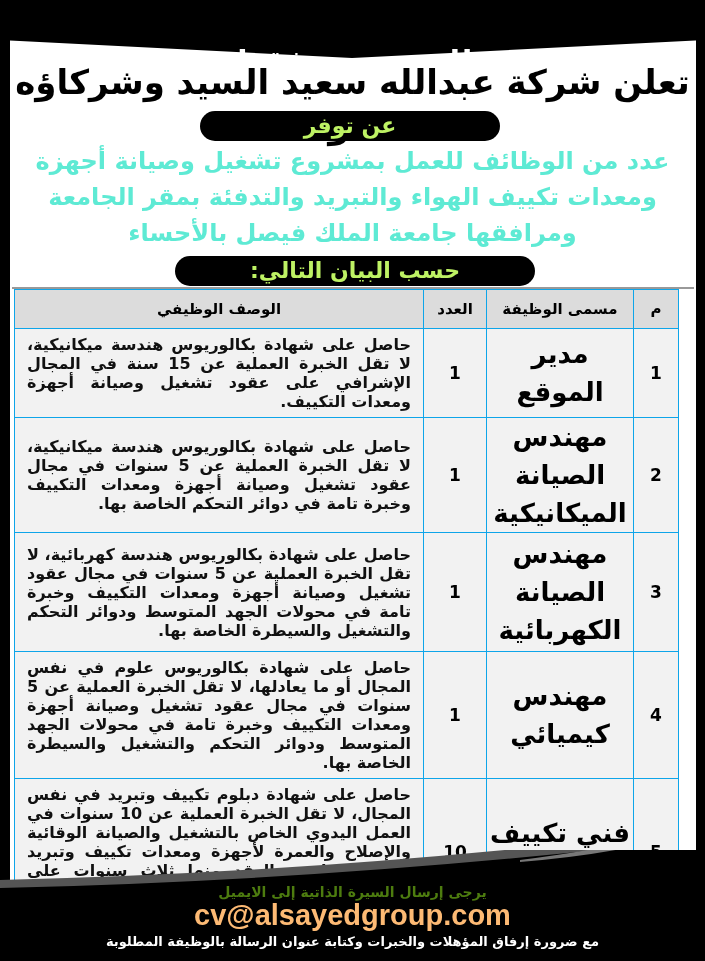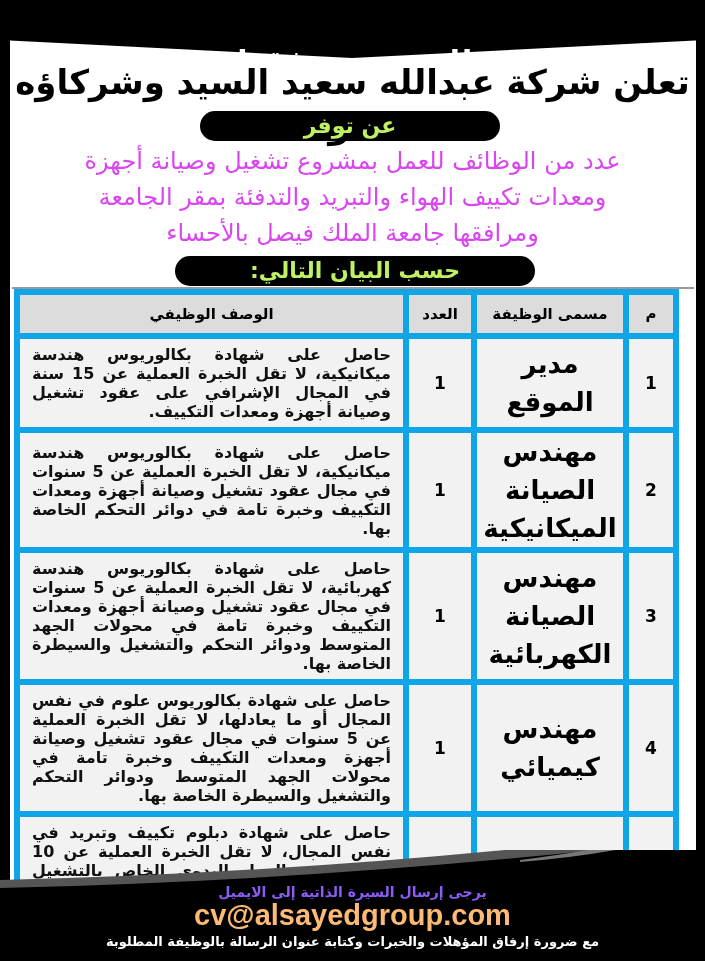--- a/index.html
+++ b/index.html
@@ -10,39 +10,39 @@
   .top-band svg { display:block; }
   .top-title { position:absolute; left:0; top:4px; width:705px; text-align:center; color:#fff;
                font-weight:bold; font-size:30px; line-height:36px; letter-spacing:1px; direction:rtl;margin-top:40px; }
   .company { position:absolute; left:0; top:60px; width:705px; text-align:center; direction:rtl;
              font-weight:bold; font-size:34px; line-height:44px; color:#000; }
   .pill { position:absolute; background:#000; color:#bef264; border-radius:16px; text-align:center;
           font-weight:bold; direction:rtl; }
   .pill-1 { left:200px; top:111px; width:300px; height:30px; font-size:22px; line-height:30px; }
   .pill-2 { left:175px; top:256px; width:360px; height:30px; font-size:22px; line-height:30px; }
   .intro { position:absolute; left:0; top:143px; width:705px; text-align:center; direction:rtl;
-           font-weight:normal; font-size:24px; line-height:36px; color:#d946ef; }
+           font-weight:bold; font-size:24px; line-height:36px; color:#5eead4; }
   .intro div { height:36px; }
   .sep { position:absolute; left:12px; top:287px; width:682px; height:2px; background:#999; }
   table.jobs { position:absolute; left:14px; top:289px; width:665px; border-collapse:collapse; direction:rtl;
                table-layout:fixed; }
-  table.jobs th, table.jobs td { border:6px solid #0ea5e9; padding:0; }
+  table.jobs th, table.jobs td { border:1px solid #0ea5e9; padding:0; }
   table.jobs th { background:#dcdcdc; height:38px; font-weight:bold; font-size:15px; color:#000; }
   table.jobs td { background:#f2f2f2; vertical-align:middle; }
   .c-num { width:44px; text-align:center; font-size:17px; font-weight:bold; }
   .c-title { width:146px; text-align:center; font-size:26px; font-weight:bold; line-height:38px; }
   .c-count { width:62px; text-align:center; font-size:17px; font-weight:bold; }
   .c-desc { text-align:justify; text-align-last:right; font-size:16px; font-weight:bold; line-height:19px;
             padding:6px 12px !important; color:#111; }
   .r1 td { height:71px; } .r2 td { height:93px; } .r3 td { height:106px; }
   .r4 td { height:112px; } .r5 td { height:131px; }
   .bottom { position:absolute; left:0; top:850px; width:705px; height:111px; }
   .bottom svg { position:absolute; left:0; top:0; }
   .footer-line1 { position:absolute; left:0; top:883px; width:705px; text-align:center; direction:rtl;
-                  color:#8b5cf6; font-weight:bold; font-size:14px; line-height:18px; }
+                  color:#4d7c0f; font-weight:bold; font-size:14px; line-height:18px; }
   .footer-email { position:absolute; left:0; top:898px; width:705px; text-align:center;
                   color:#fdba74; font-weight:bold; font-size:29px; line-height:34px; font-family:"Liberation Sans", sans-serif; }
   .footer-line3 { position:absolute; left:0; top:933px; width:705px; text-align:center; direction:rtl;
                   color:#fff; font-weight:bold; font-size:13px; line-height:18px; }
 </style>
 </head>
 <body>
 
 <div class="frame"></div>
 

